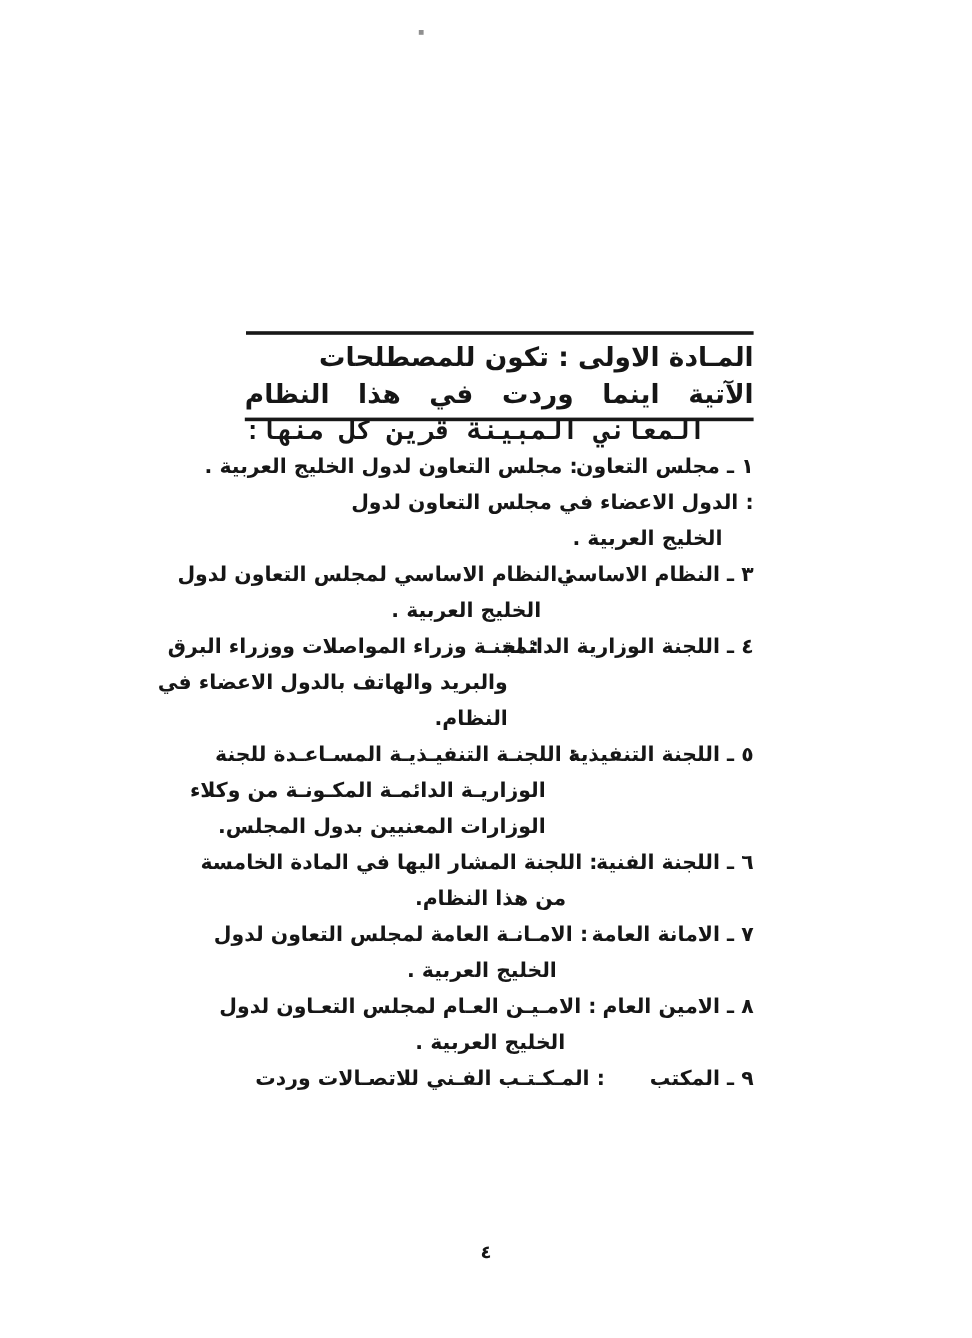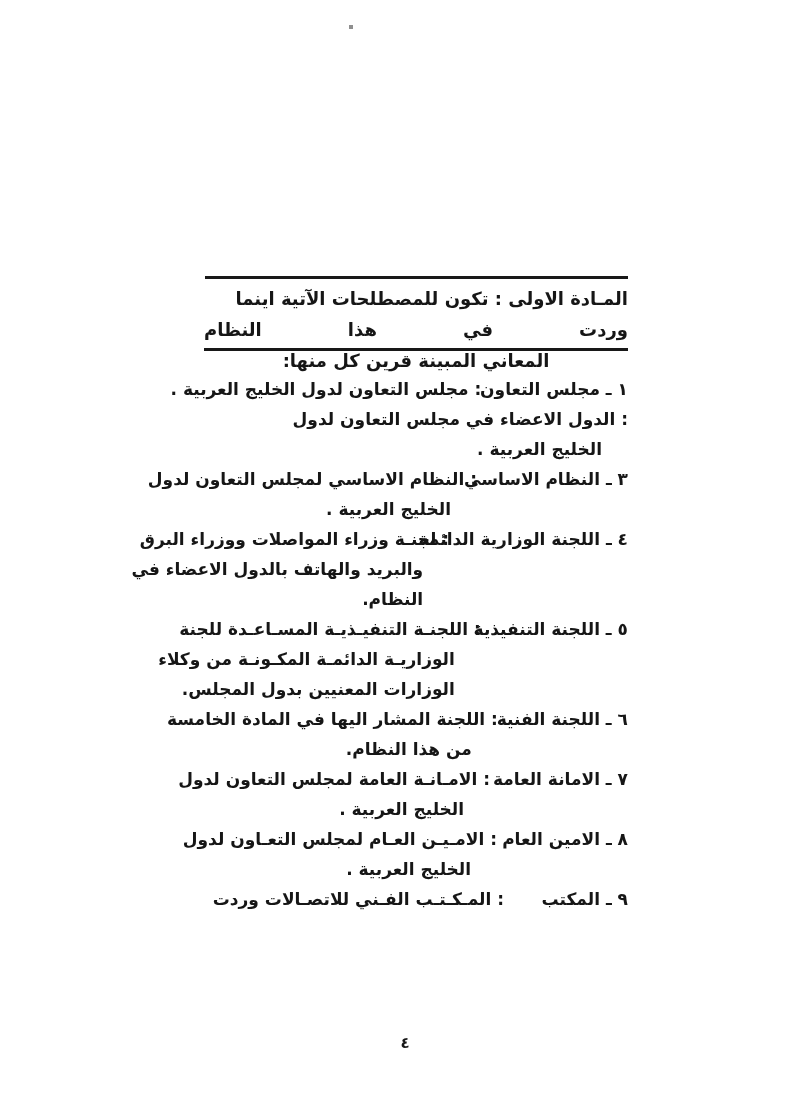--- a/index.html
+++ b/index.html
@@ -20,25 +20,25 @@
     width: 4px; height: 4px; background: #8f8f8f;
   }
   .rule {
     position: absolute; height: 3px; background: #181818;
   }
   .rule-top    { top: 276px; left: 205px; width: 423px; }
   .rule-bottom { top: 348px; left: 204px; width: 424px; }
   .header {
     position: absolute; top: 283px; left: 204px; width: 424px;
     direction: rtl;
-    font-size: 18px; font-weight: bold;
+    font-size: 22px; font-weight: bold;
     line-height: 31px;
   }
   .h-line1 { text-align: right; text-align-last: justify; }
-  .h-line2 { text-align: center; }
+  .h-line2 { text-align: left; font-family: Liberation Mono, monospace; }
   .rows {
     position: absolute; top: 374px; left: 190px; width: 438px;
     direction: rtl;
     font-size: 17px; font-weight: bold;
     line-height: 30px;
   }
   .row { display: flex; }
   .term {
     min-width: 124px;
     padding-left: 8px;

